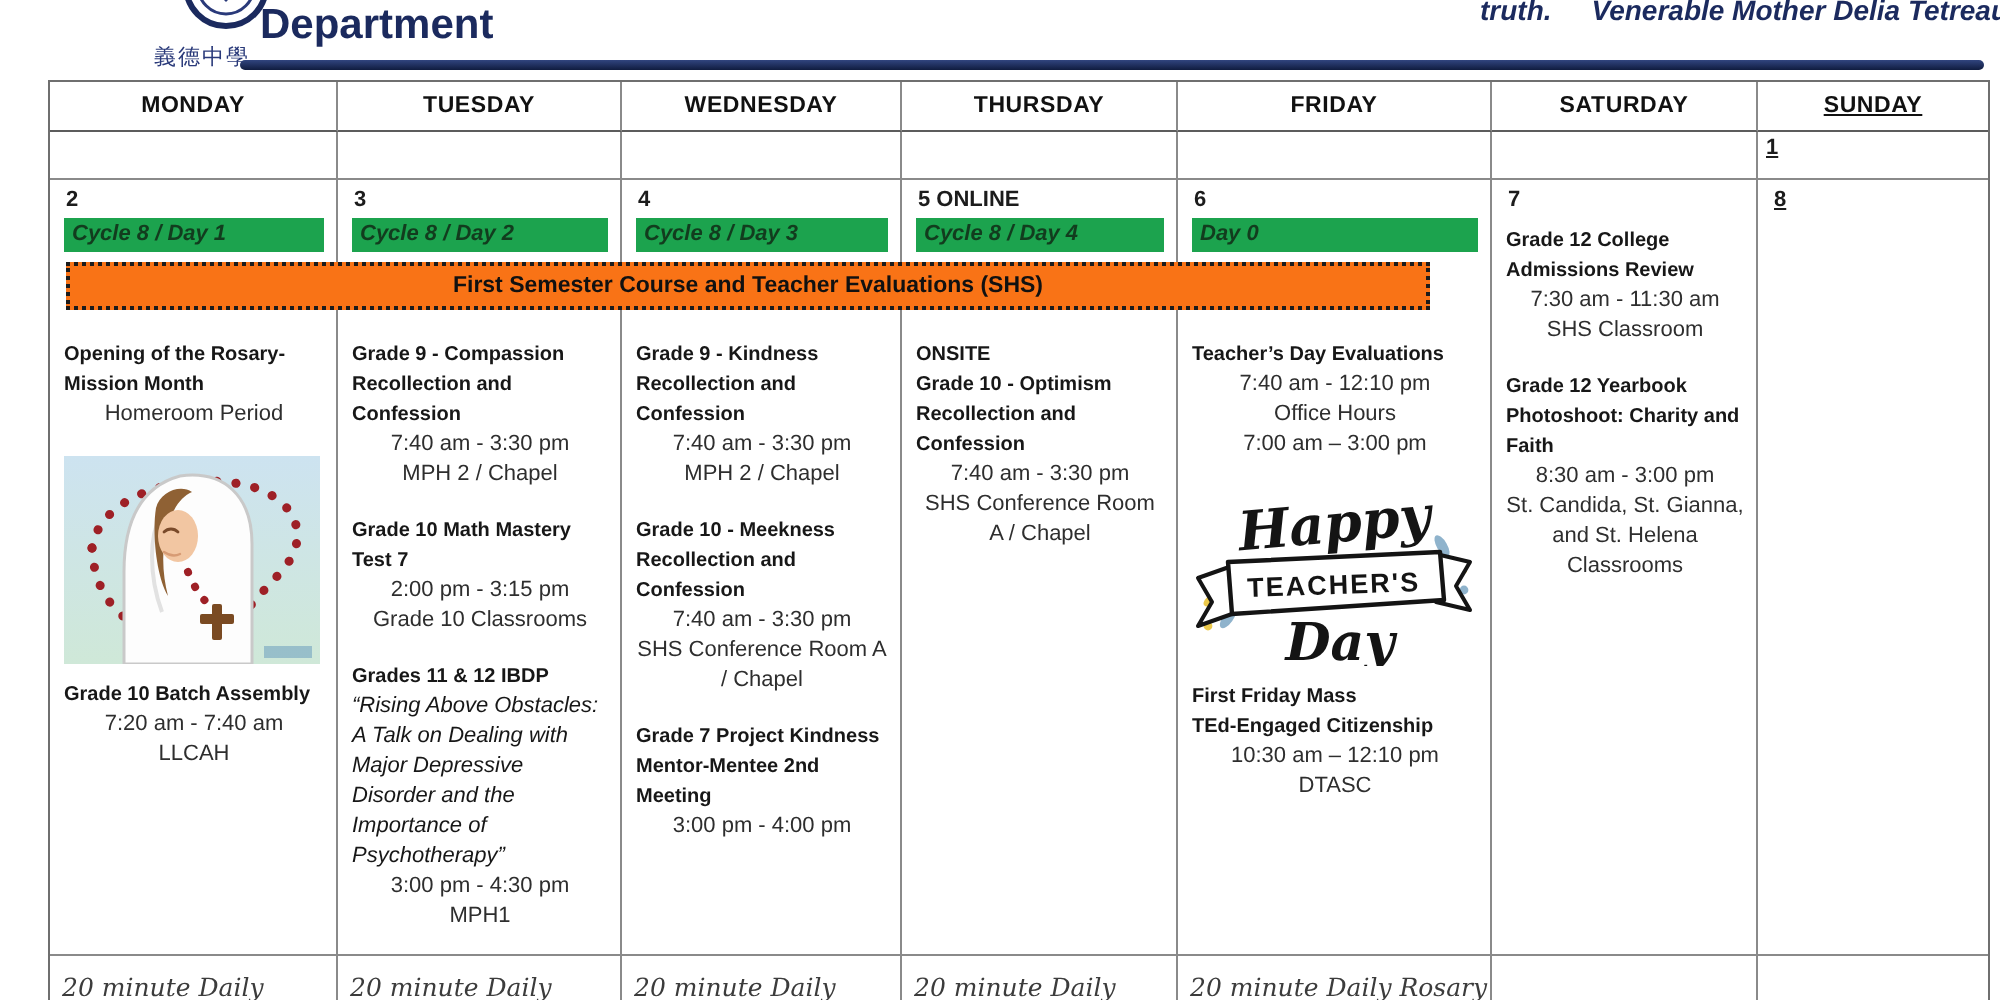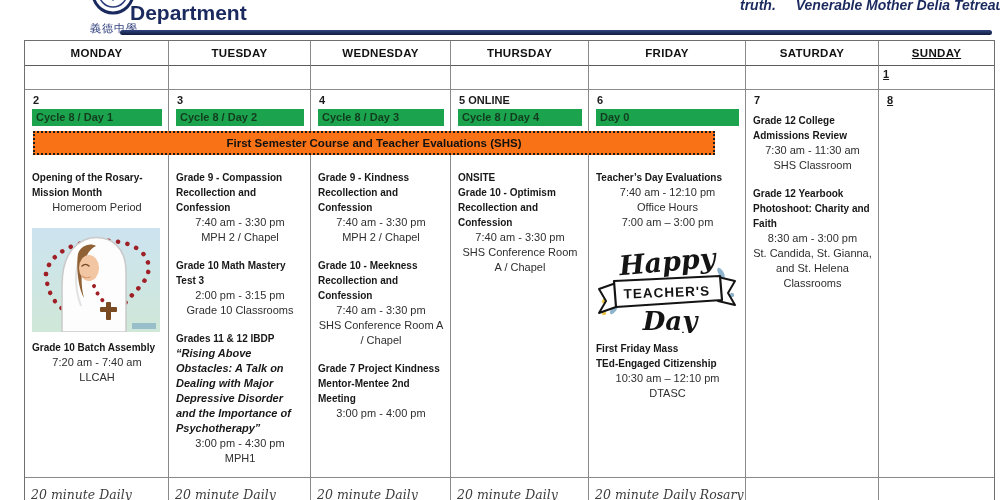--- a/index.html
+++ b/index.html
@@ -3,46 +3,46 @@
 <meta charset="utf-8">
 <style>
   html,body{margin:0;padding:0;}
   body{
     width:1000px;height:500px;overflow:hidden;background:#fff;position:relative;
     font-family:"Liberation Sans",sans-serif;color:#1c1c1c;
   }
   
   .masthead{position:absolute;left:0;top:0;width:1000px;height:40px;}
   .emblem{position:absolute;left:90px;top:-30px;}
-  .logo-cn{position:absolute;left:90px;top:21px;font-size:11px;color:#2a3a7a;letter-spacing:1px;
+  .logo-cn{position:absolute;left:77px;top:21px;font-size:11px;color:#2a3a7a;letter-spacing:1px;
            font-family:Liberation Mono, monospace;}
   .dept{position:absolute;left:130px;top:1px;font-size:21px;font-weight:bold;color:#1b2a5e;}
   .rule{position:absolute;left:120px;top:30px;width:872px;height:5px;border-radius:3px;
         background:linear-gradient(180deg,#31457f,#101c3f);}
   .quote{position:absolute;left:740px;top:-3px;width:252px;display:flex;gap:20px;
          font-style:italic;font-weight:bold;color:#1b2a5e;font-size:14px;white-space:nowrap;}
   
   .cal{position:absolute;left:24px;top:40px;width:969px;border:1px solid #6f6f6f;background:#fff;}
   .grid{display:grid;grid-template-columns:144px 142px 140px 138px 157px 133px 115px;}
   .cell{border-right:1px solid #8a8a8a;border-bottom:1px solid #8a8a8a;box-sizing:border-box;}
   .cell:nth-child(7n){border-right:none;text-decoration:underline;}
   .hcell{height:25px;display:flex;align-items:center;justify-content:center;
          font-weight:bold;font-size:11.5px;letter-spacing:.3px;color:#111;border-bottom-color:#5c5c5c;}
   .bcell{height:24px;font-weight:bold;font-size:11px;padding:2px 0 0 4px;}
   .dcell{height:388px;padding:4px 6px 0 7px;overflow:hidden;position:relative;}
   .fcell{height:40px;padding:7px 0 0 6px;}
   .date{font-weight:bold;font-size:11px;line-height:13px;padding-left:1px;}
   .cycle{height:17px;line-height:17px;margin-top:2px;background:#1CA34E;color:#123c1e;
-         font-weight:bold;font-size:11px;padding-left:4px;}
+         font-weight:bold;font-size:11px;padding-left:4px;font-style:italic;}
   .events{margin-top:44px;}
   .events.tight{margin-top:6px;}
   .event{margin-bottom:13px;}
   .title{font-weight:bold;font-size:10px;line-height:15px;color:#171717;}
   .plain{font-size:11px;line-height:15px;color:#2e2e2e;text-align:center;}
-  .bolditalic{font-weight:bold;font-style:italic;font-size:11px;line-height:15px;color:#171717;}
+  .bolditalic{font-weight:normal;font-style:italic;font-size:11px;line-height:15px;color:#171717;}
   .rosary-note{font-family:"DejaVu Serif",serif;font-style:italic;font-size:12.5px;color:#3c3c3c;}
   .banner{position:absolute;left:8px;top:90px;width:678px;height:20px;z-index:5;background:#f97316;
           border:2px dotted #1c1c1c;text-align:center;line-height:20px;
           font-weight:bold;font-size:11.5px;color:#111;}
   .illu{display:block;margin:4px 0 8px 0;}
 </style>
 </head>
 <body>
 
 <div class="masthead">
@@ -124,21 +124,21 @@
     <div class="cell dcell">
       <div class="date">3</div>
       <div class="cycle">Cycle 8 / Day 2</div>
       <div class="events">
         <div class="event">
           <div class="title">Grade 9 - Compassion Recollection and Confession</div>
           <div class="plain">7:40 am - 3:30 pm</div>
           <div class="plain">MPH 2 / Chapel</div>
         </div>
         <div class="event">
-          <div class="title">Grade 10 Math Mastery Test 3</div>
+          <div class="title">Grade 10 Math Mastery Test 7</div>
           <div class="plain">2:00 pm - 3:15 pm</div>
           <div class="plain">Grade 10 Classrooms</div>
         </div>
         <div class="event">
           <div class="title">Grades 11 &amp; 12 IBDP</div>
           <div class="bolditalic">“Rising Above Obstacles: A Talk on Dealing with Major Depressive Disorder and the Importance of Psychotherapy”</div>
           <div class="plain">3:00 pm - 4:30 pm</div>
           <div class="plain">MPH1</div>
         </div>
       </div>

